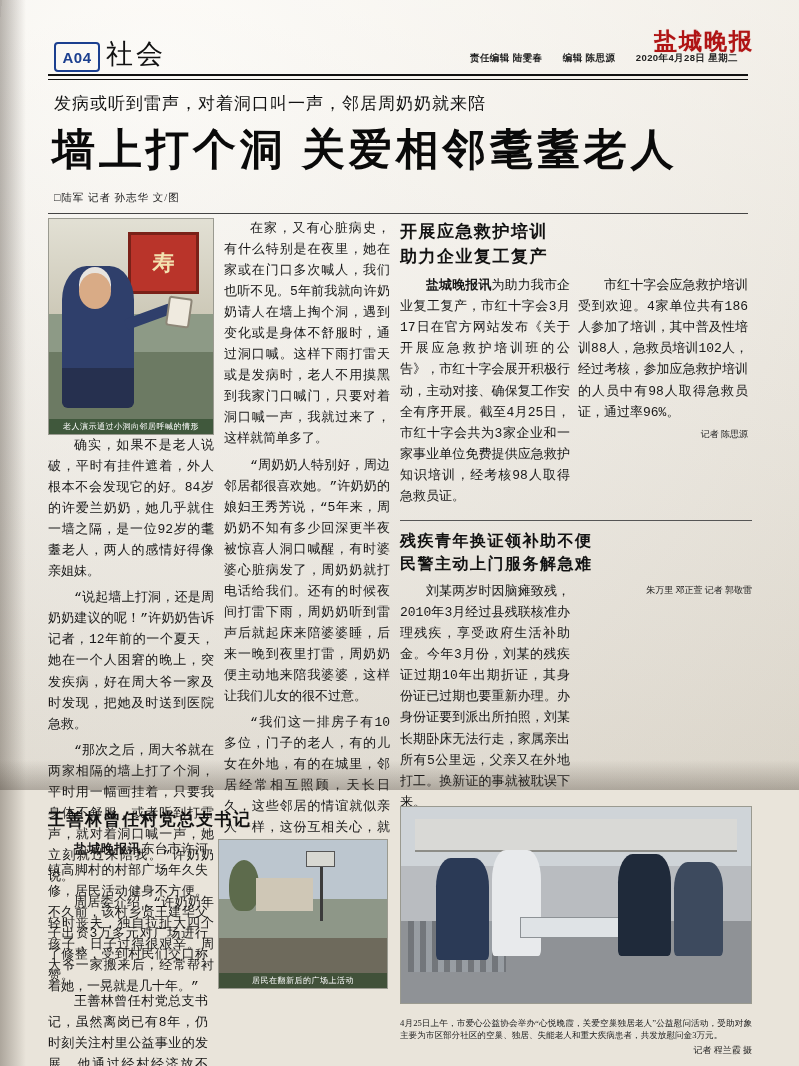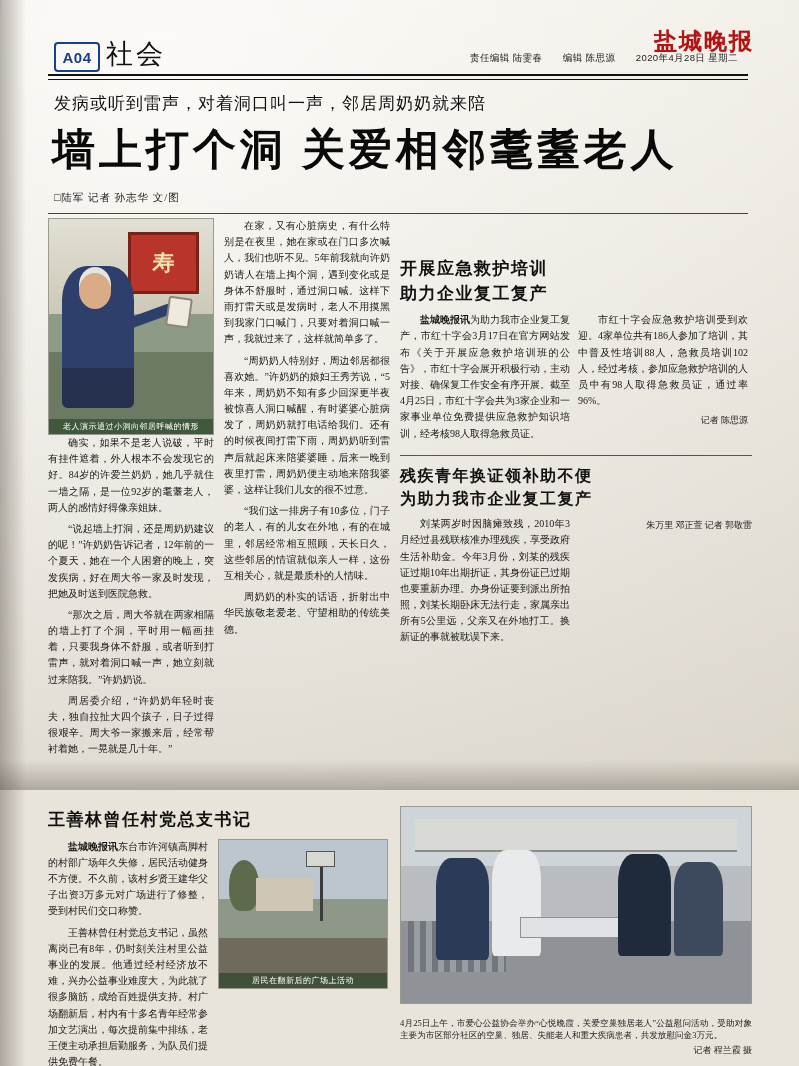--- a/index.html
+++ b/index.html
@@ -47,21 +47,21 @@
     font-family:"Liberation Sans", sans-serif;
   }
   .section-title{
     position:absolute;left:76px;top:14px;
     font-size:27px;font-weight:normal;letter-spacing:3px;color:#111;
   }
   .credit-bar{
     position:absolute;left:440px;top:30px;width:268px;
     font-size:9.5px;color:#222;letter-spacing:.4px;
     font-family:"Liberation Sans", sans-serif;
-    display:flex;justify-content:space-between;
+    display:flex;justify-content:space-between;font-weight:bold;
   }
   .paper-logo{
     position:absolute;right:16px;top:4px;
     font-size:23px;font-weight:bold;color:#b01414;letter-spacing:2px;
     text-shadow:0 0 1px rgba(160,0,0,.4);
     font-family:"Liberation Serif", serif;
   }
   .rule-thick{position:absolute;left:18px;top:52px;width:700px;height:2px;background:#111;}
   .rule-thin{position:absolute;left:18px;top:57px;width:700px;height:1px;background:#111;}
 
@@ -74,42 +74,43 @@
   }
   .byline{
     margin:12px 0 0 24px;font-size:10.5px;letter-spacing:1px;color:#222;
   }
   .hrule{margin:8px 18px 0 18px;height:1px;background:#444;width:700px;}
 
   
   .cols{position:absolute;left:18px;top:196px;width:704px;}
   .colset{display:flex;gap:10px;}
   .col{width:166px;}
-  .col.wide{width:352px;margin-top:37px;}
+  .col.wide{width:352px;}
 
   .photo{
     position:relative;background:#7b8a7d;overflow:hidden;border:1px solid #9a9a90;
   }
   .cap-strip{
     position:absolute;left:0;right:0;bottom:0;height:15px;
     background:rgba(30,60,30,.55);color:#fff;font-size:8px;
     display:flex;align-items:center;justify-content:center;letter-spacing:.5px;
   }
   .cap{
     font-size:8.6px;color:#222;line-height:1.35;margin-top:14px;text-align:justify;
   }
 
   .sub-head{
     font-size:17px;font-weight:bold;letter-spacing:1.5px;line-height:1.45;color:#111;
     margin:2px 0 6px 0;
   }
   .sub-head.small{font-size:16px;}
   p.txt{
-    font-size:10px;line-height:1.62;text-align:justify;margin:0 0 5px 0;color:#171717;
+    font-size:13px;line-height:1.62;text-align:justify;margin:0 0 5px 0;color:#171717;
     text-indent:2em;
+    font-family:Liberation Mono, monospace;
   }
   .lead{font-weight:bold;}
   .sig{font-size:9px;text-align:right;margin-top:3px;color:#222;}
   .divider{height:1px;background:#555;margin:8px 0;}
 
   
   .ph-grandma{
     background:
       linear-gradient(180deg,#cfd6cd 0 38%, #8d9a86 38% 62%, #6c7a63 62% 100%);
   }
@@ -225,21 +226,21 @@
             <div style="width:170px">
               <p class="txt"><span class="lead">盐城晚报讯</span><span>为助力我市企业复工复产，市红十字会3月17日在官方网站发布《关于开展应急救护培训班的公告》，市红十字会展开积极行动，主动对接、确保复工作安全有序开展。截至4月25日，市红十字会共为3家企业和一家事业单位免费提供应急救护知识培训，经考核98人取得急救员证。</span></p>
             </div>
             <div style="width:170px">
               <p class="txt">市红十字会应急救护培训受到欢迎。4家单位共有186人参加了培训，其中普及性培训88人，急救员培训102人，经过考核，参加应急救护培训的人员中有98人取得急救员证，通过率96%。</p>
               <div class="sig">记者 陈思源</div>
             </div>
           </div>
           <div class="divider"></div>
           <div class="sub-head small" style="white-space:pre-line">残疾青年换证领补助不便
-为助力我市企业复工复产</div>
+民警主动上门服务解急难</div>
           <div style="display:flex;gap:12px">
             <div style="width:170px">
               <p class="txt">刘某两岁时因脑瘫致残，2010年3月经过县残联核准办理残疾，享受政府生活补助金。今年3月份，刘某的残疾证过期10年出期折证，其身份证已过期也要重新办理。办身份证要到派出所拍照，刘某长期卧床无法行走，家属亲出所有5公里远，父亲又在外地打工。换新证的事就被耽误下来。</p>
             </div>
             <div style="width:170px">
               <div class="sig">朱万里  邓正萱  记者 郭敬雷</div>
             </div>
           </div>
         </div>
 

